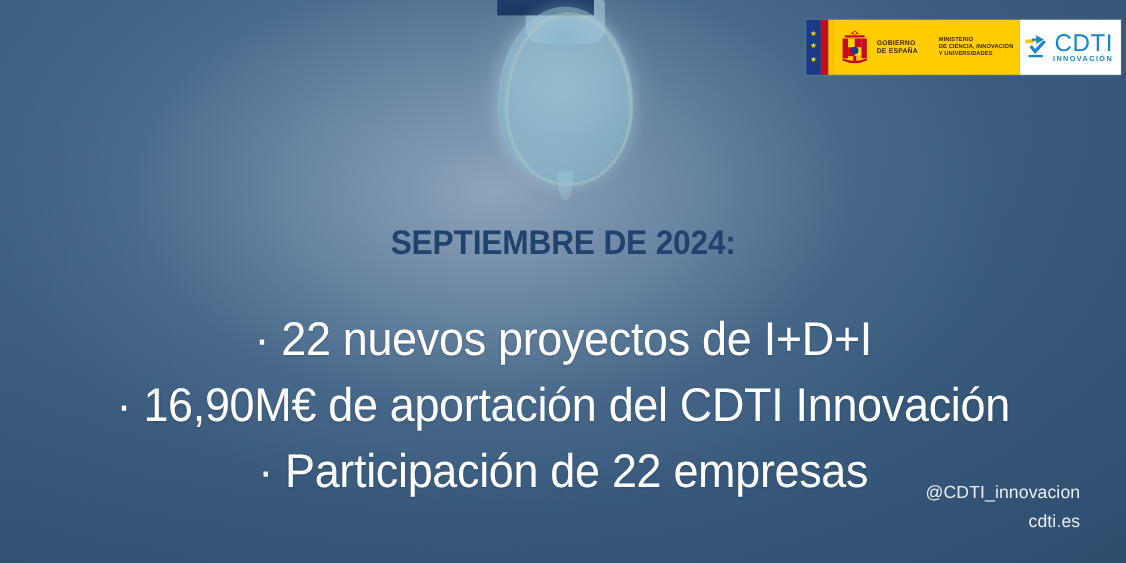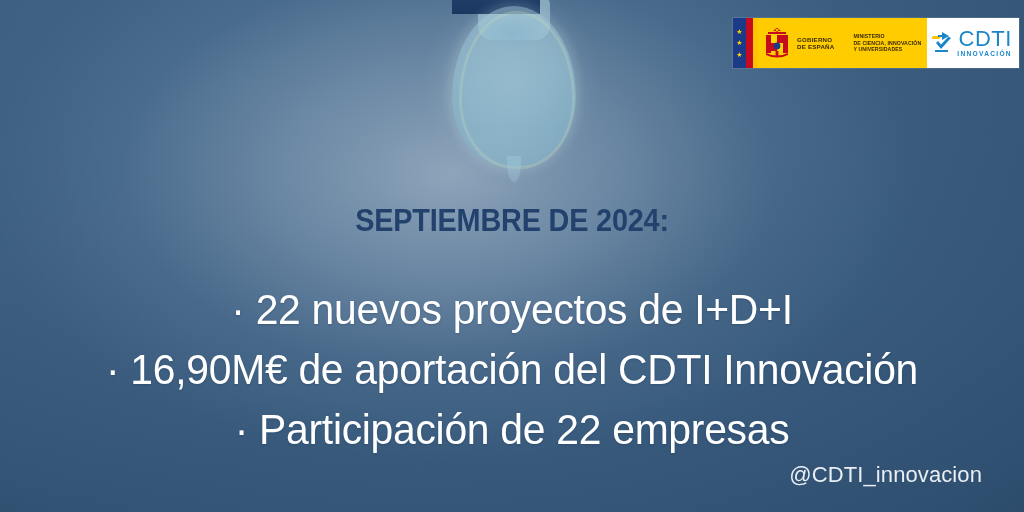--- a/index.html
+++ b/index.html
@@ -233,21 +233,21 @@
     letter-spacing: -0.3px;
     transform: scaleX(0.95);
     text-shadow: 0 1px 2px rgba(20,45,75,0.28);
   }
   .footer {
     position: absolute;
     right: 42px;
     bottom: 24px;
     text-align: right;
     color: #e8eef4;
-    font-size: 22px;
+    font-size: 16px;
     line-height: 26px;
     letter-spacing: 0.1px;
   }
 </style>
 </head>
 <body>
 
 <div class="canvas">
 
   <div class="bg-gradient"></div>
@@ -316,15 +316,16 @@
   <div class="headline">SEPTIEMBRE DE 2024:</div>
 
   <div class="lines">
     <div class="line">· 22 nuevos proyectos de I+D+I</div>
     <div class="line">· 16,90M€ de aportación del CDTI Innovación</div>
     <div class="line">· Participación de 22 empresas</div>
   </div>
 
   <div class="footer">
     <div>@CDTI_innovacion</div>
+    <div>cdti.es</div>
   </div>
 
 </div>
 
 </body></html>

